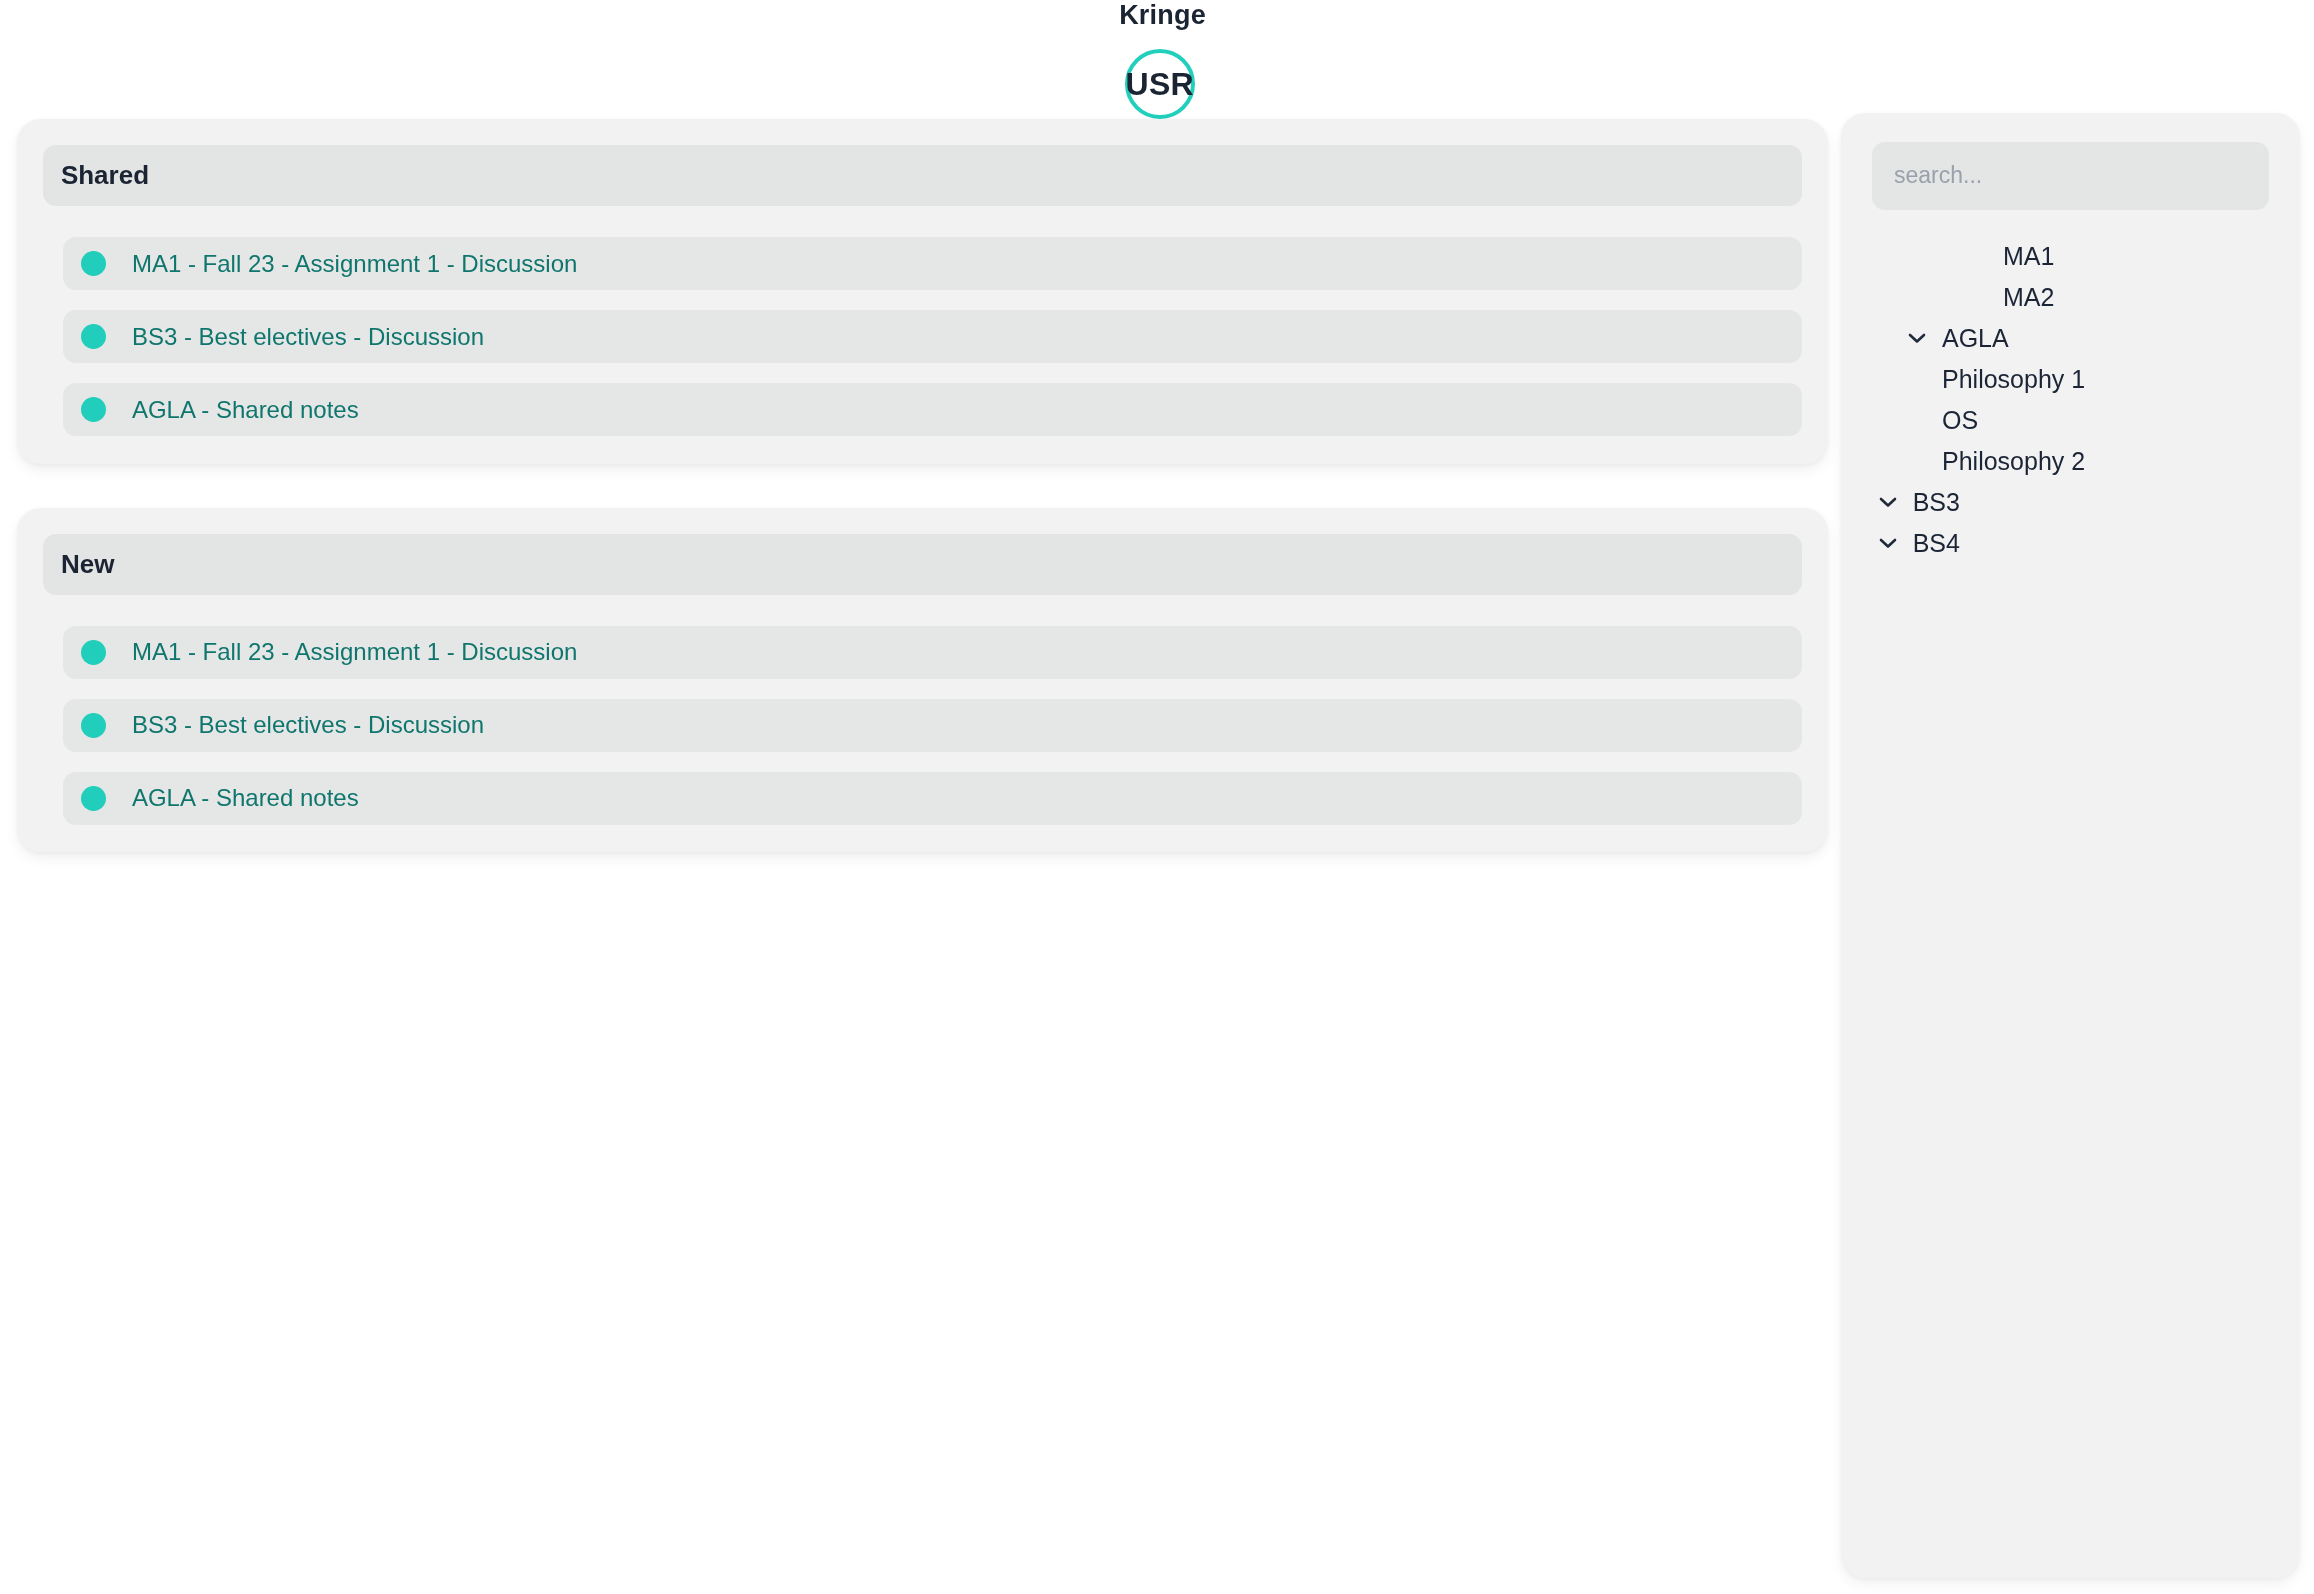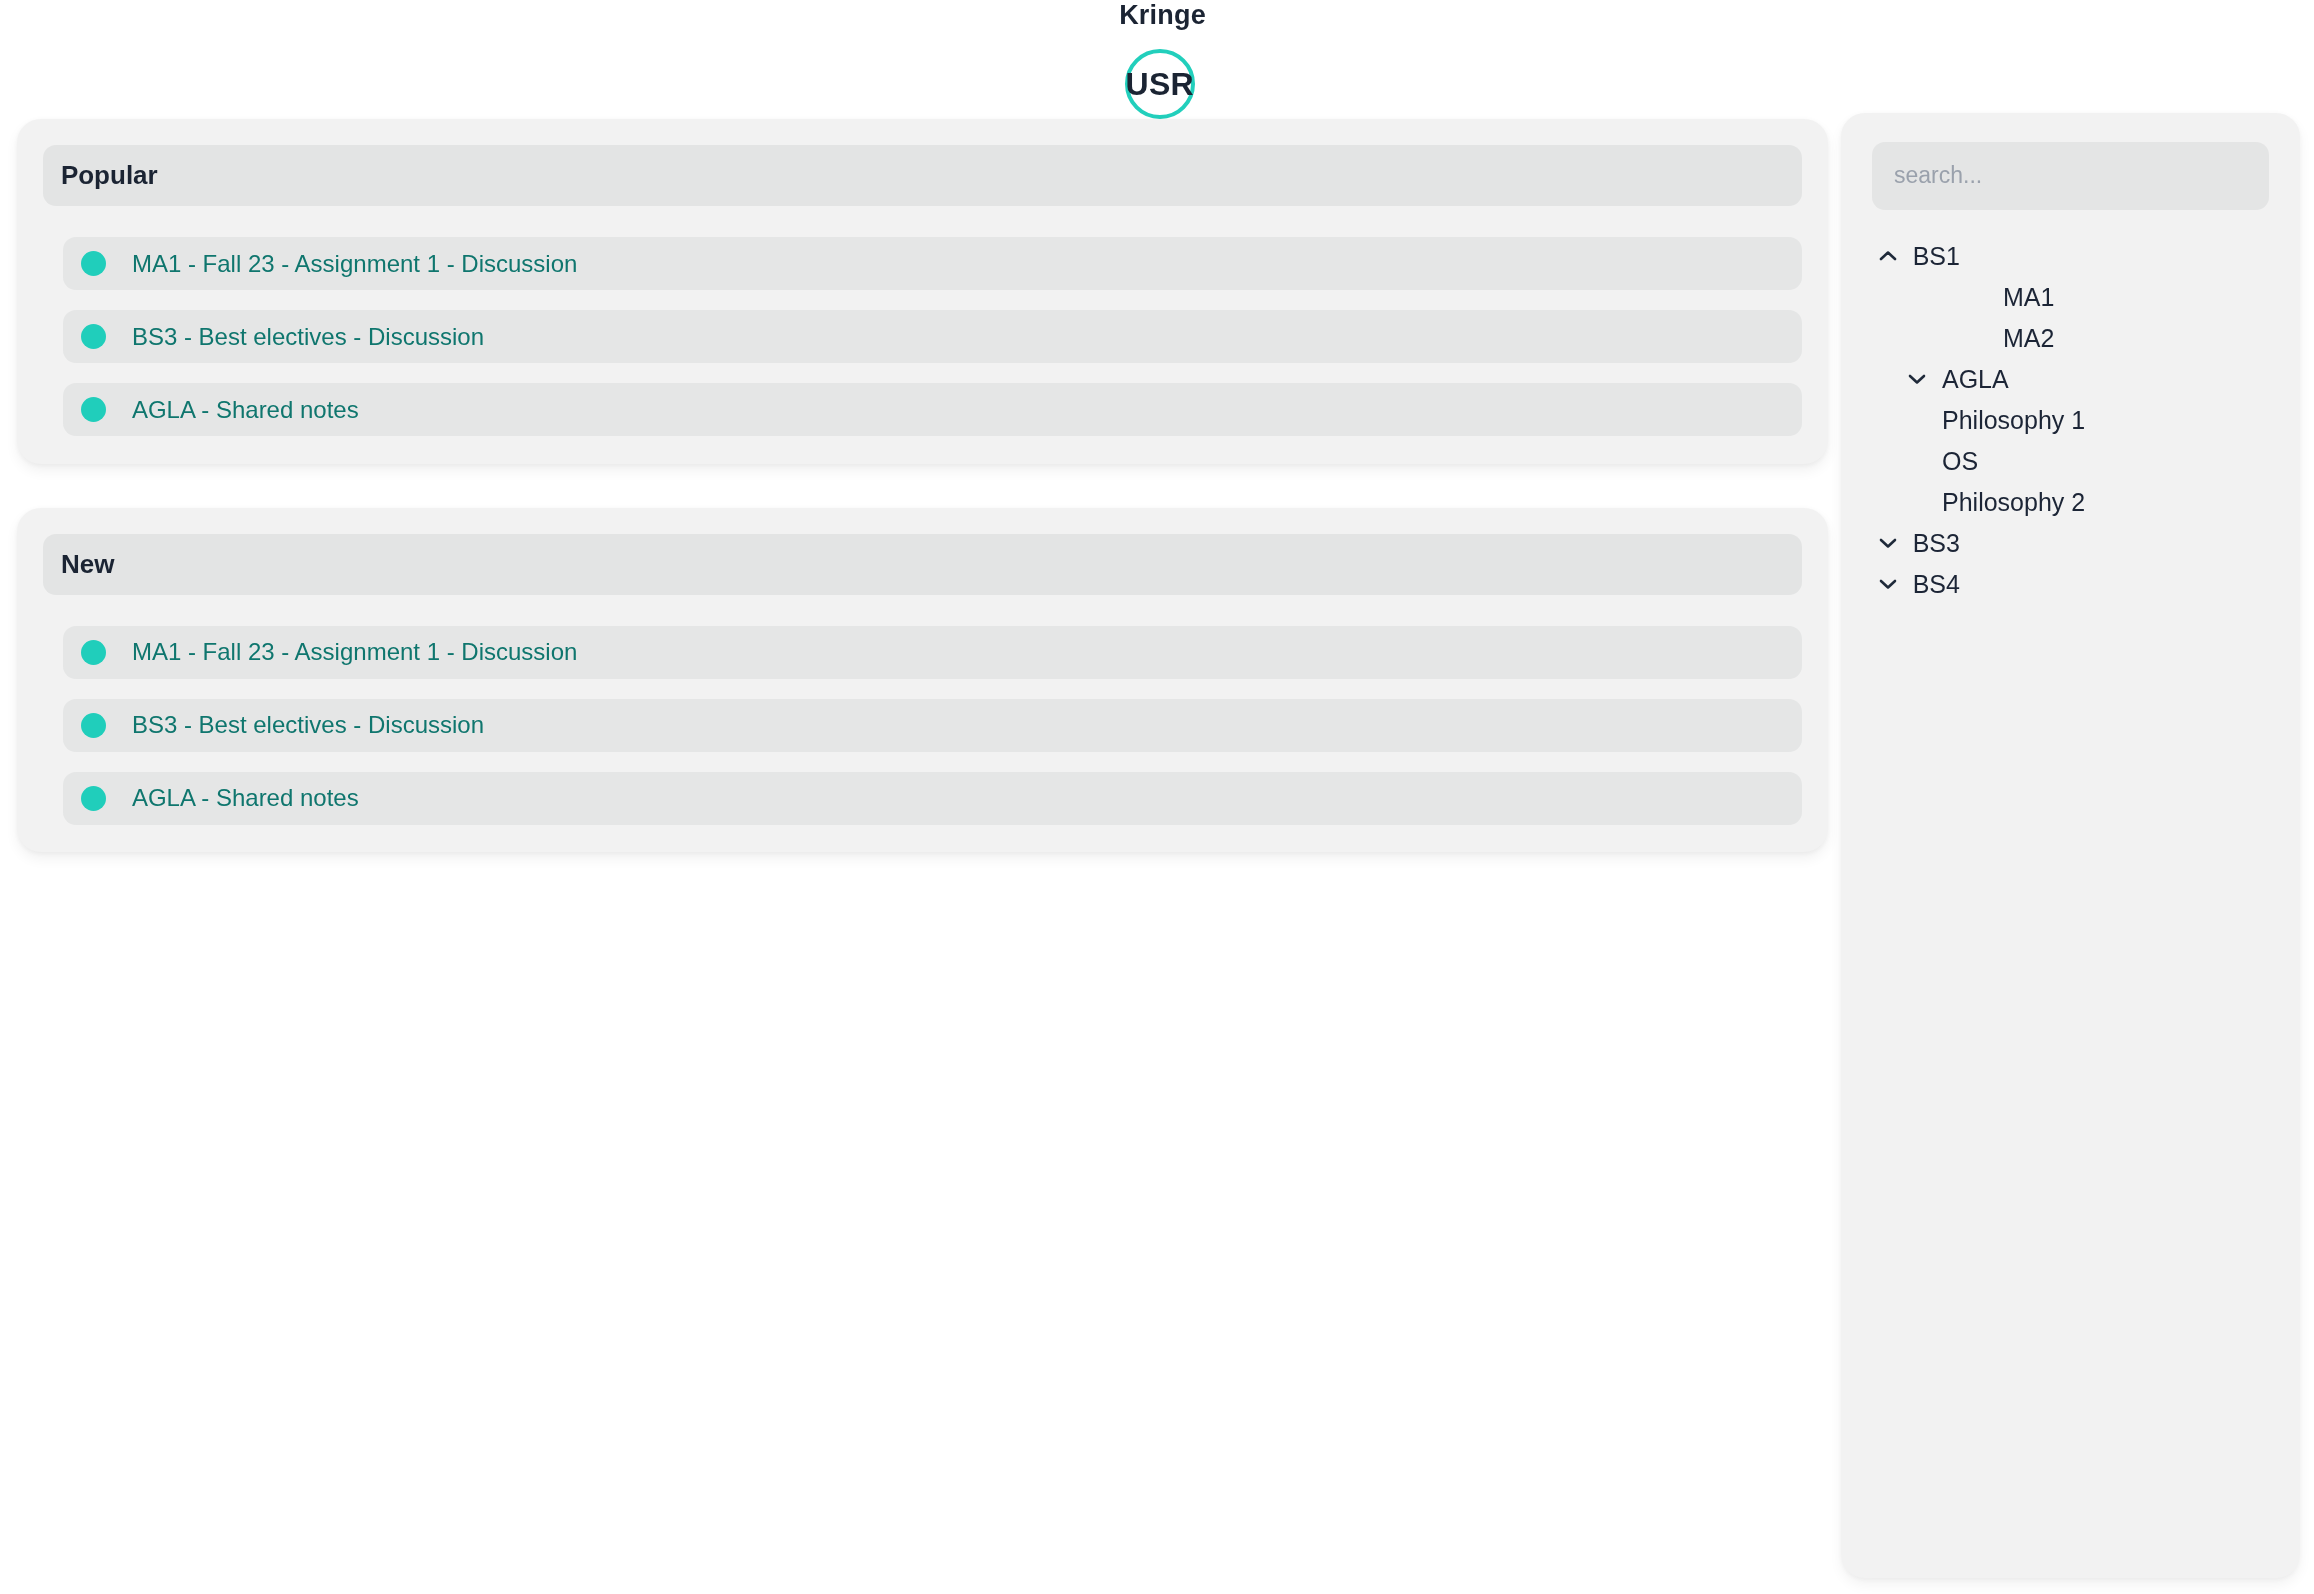--- a/index.html
+++ b/index.html
@@ -193,21 +193,21 @@
   <div class="topbar">
     <div class="brand">Kringe</div>
     <div class="avatar">
       <span class="avatar-label">USR</span>
     </div>
   </div>
 
   <div class="main" id="main-sections">
       <div class="card">
         <div class="card-header">
-          <span class="card-header-title">Popular</span>
+          <span class="card-header-title">Shared</span>
         </div>
         <div class="card-list">
           <div class="list-item">
             <span class="dot"></span>
             <span class="list-item-label">MA1 - Fall 23 - Assignment 1 - Discussion</span>
           </div>
           <div class="list-item">
             <span class="dot"></span>
             <span class="list-item-label">BS3 - Best electives - Discussion</span>
           </div>
@@ -234,28 +234,20 @@
             <span class="dot"></span>
             <span class="list-item-label">AGLA - Shared notes</span>
           </div>
         </div>
       </div>
     </div>
 
   <div class="sidebar">
     <input class="search-box" type="text" placeholder="search..." style="">
     <div class="tree" id="tree-root">
-        <div class="tree-node lvl0">
-          <span class="chev">
-            <svg width="24" height="24" viewBox="0 0 24 24" fill="none" stroke="#1f2a3a" stroke-width="2.6" stroke-linecap="round" stroke-linejoin="round">
-              <polyline points="5,15 12,8.5 19,15"></polyline>
-            </svg>
-          </span>
-          <span class="tree-label">BS1</span>
-        </div>
         <div class="tree-node lvl2">
           <span class="chev-spacer"></span>
           <span class="tree-label">MA1</span>
         </div>
         <div class="tree-node lvl2">
           <span class="chev-spacer"></span>
           <span class="tree-label">MA2</span>
         </div>
         <div class="tree-node lvl1">
           <span class="chev">

